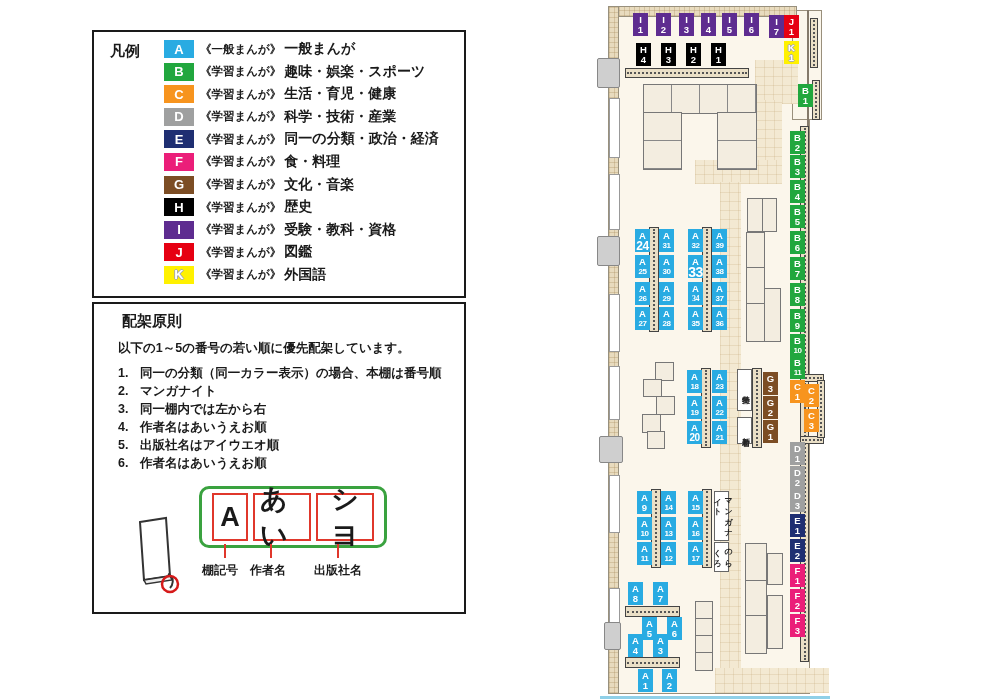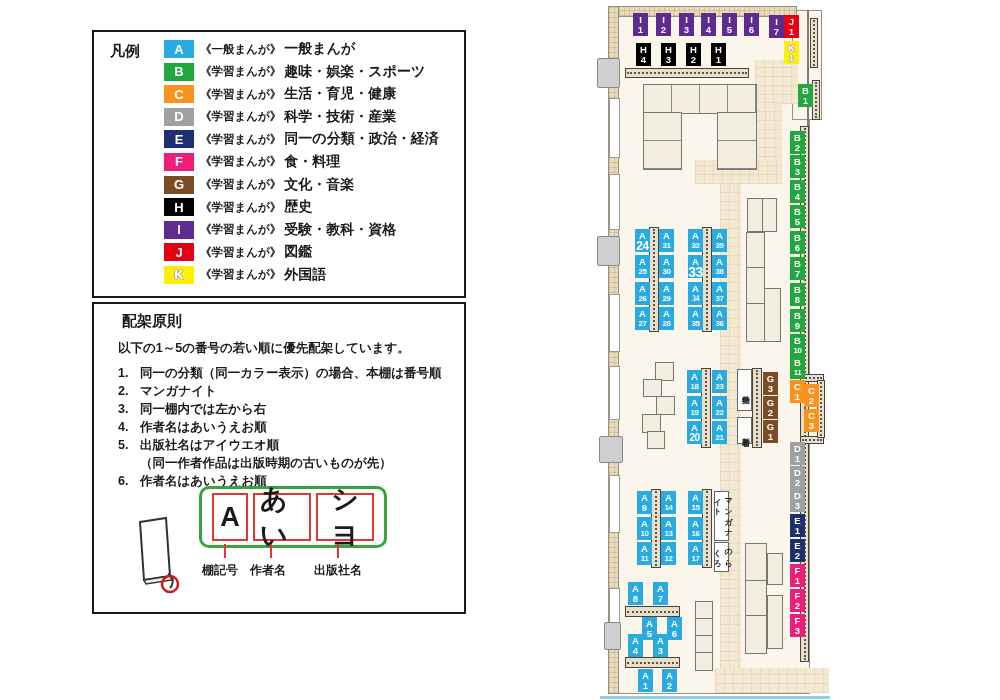--- a/index.html
+++ b/index.html
@@ -138,24 +138,20 @@
         </div>
         <div class="rule">
           <span class="num">4.</span>
           <span>作者名はあいうえお順</span>
         </div>
         <div class="rule">
           <span class="num">5.</span>
           <span>出版社名はアイウエオ順</span>
         </div>
         <div class="rule">
-          <span class="num"></span>
-          <span class="sub">（同一作者作品は出版時期の古いものが先）</span>
-        </div>
-        <div class="rule">
           <span class="num">6.</span>
           <span>作者名はあいうえお順</span>
         </div>
       </div>
     <div id="diagram">
 
       <svg class="abs" style="left:38px;top:32px;" width="56" height="78" viewBox="0 0 56 78">
         <path d="M8 6 L34 2 L38 60 L12 64 Z" fill="#fff" stroke="#333" stroke-width="2"></path>
         <path d="M12 64 L38 60 L40 64 L14 68 Z" fill="#eee" stroke="#333" stroke-width="1.5"></path>
         <path d="M36 58 C44 62 40 70 38 72" fill="none" stroke="#333" stroke-width="2"></path>

